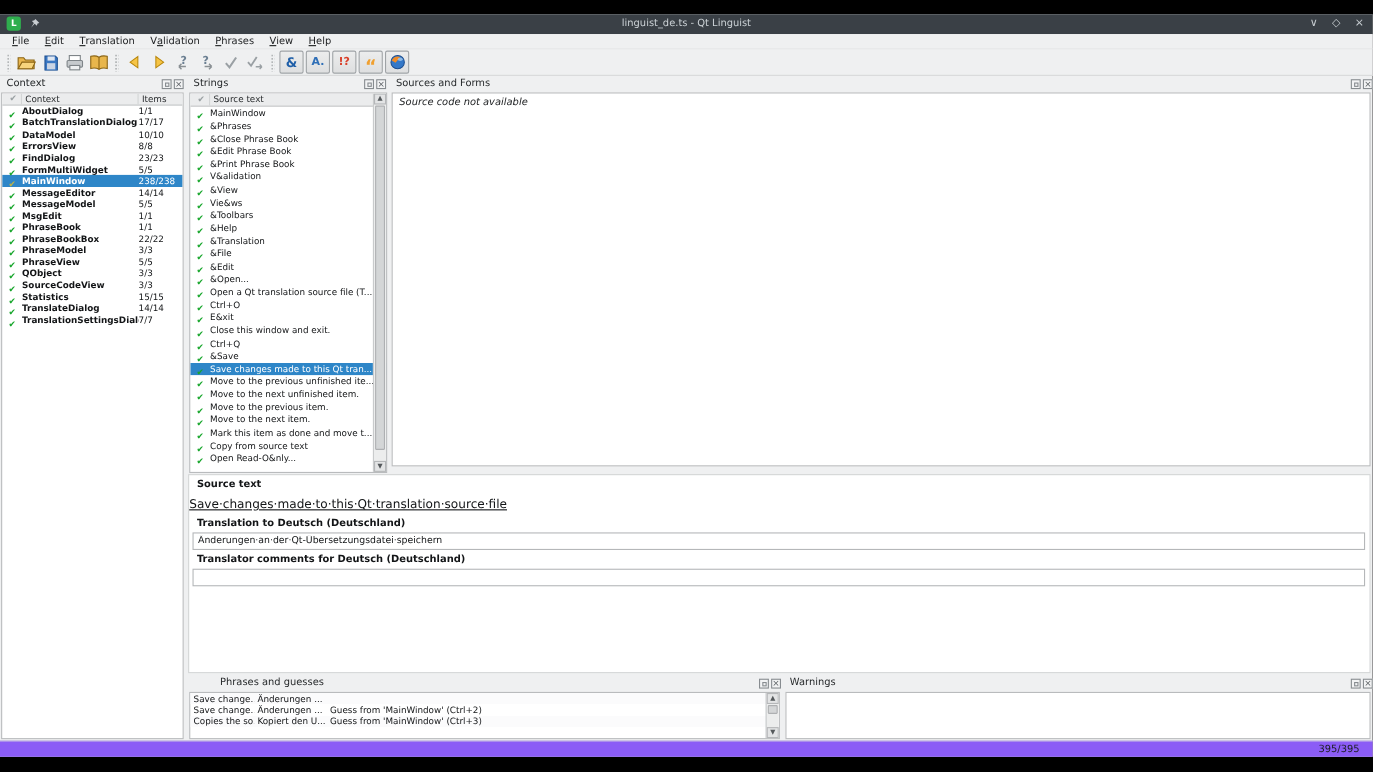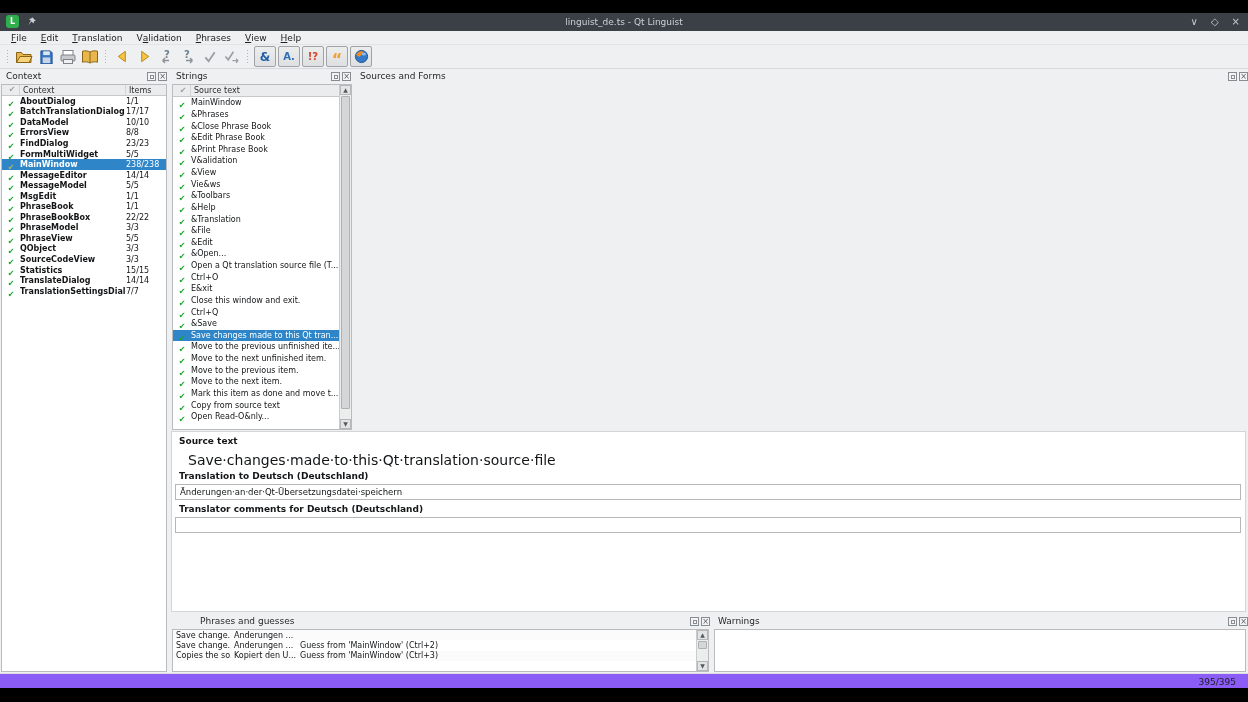--- a/index.html
+++ b/index.html
@@ -72,21 +72,21 @@
   .sb-btn { position:absolute; left:0; width:11px; height:10px; background:#e3e4e5; border:1px solid #b5b7b9; color:#55595c; font-size:6px; line-height:8px; text-align:center; }
   .sb-handle { position:absolute; left:1px; width:9px; background:#d4d6d7; border:1px solid #aeb0b2; border-radius:1px; }
 
   
   .src-box { left:356px; top:71px; width:890px; height:340px; }
   .src-msg { font-style:italic; font-size:9px; color:#1a1c1e; padding:3px 0 0 6px; }
 
   
   .editor { position:absolute; left:171px; top:418px; width:1075px; height:181px; background:#fff; border:1px solid #d3d5d6; }
   .ed-label { position:absolute; left:7px; font-size:9px; font-weight:bold; color:#131517; white-space:nowrap; }
-  .ed-srcval { position:absolute; left:16px; font-size:14px; color:#131517; white-space:nowrap; }
+  .ed-srcval { position:absolute; left:0; font-size:11px; color:#131517; white-space:nowrap;text-decoration:underline; }
   .ed-input { position:absolute; left:3px; width:1066px; height:16px; border:1px solid #b5b7b9; background:#fff; font-family:"DejaVu Sans", sans-serif; font-size:8.5px; color:#131517; padding:0 4px; outline:none; }
 
   
   .phr-table { left:172px; top:616px; width:537px; height:43px; }
   .phr-head { height:11px; }
   .phr-head .c0 { width:58px; }
   .phr-head .c1 { width:66px; }
   .phr-head .c2 { flex:1; border-right:none; }
   .phr-row { display:flex; align-items:center; height:10.4px; }
   .phr-row div { font-size:8px; color:#131517; white-space:nowrap; overflow:hidden; padding-left:3px; }
@@ -545,20 +545,23 @@
       </div>
     </div>
 
     <div class="dock-title" style="left:360px; top:58px;">Sources and Forms</div>
     <div class="dkbtns" style="left:1228px; top:59px;">
       <span class="dkbtn">
           <i class="fl"></i>
         </span>
       <span class="dkbtn">×</span>
     </div>
+    <div class="panel-box src-box">
+      <div class="src-msg">Source code not available</div>
+    </div>
 
     <div class="editor">
       <div class="ed-label" style="top:4px;">Source text</div>
       <div class="ed-srcval" style="top:20px;">Save·changes·made·to·this·Qt·translation·source·file</div>
       <div class="ed-label" style="top:39px;">Translation to Deutsch (Deutschland)</div>
       <input class="ed-input" style="top: 52px;" value="Änderungen·an·der·Qt-Übersetzungsdatei·speichern">
       <div class="ed-label" style="top:72px;">Translator comments for Deutsch (Deutschland)</div>
       <input class="ed-input" style="top: 85px;" value="">
     </div>
 

